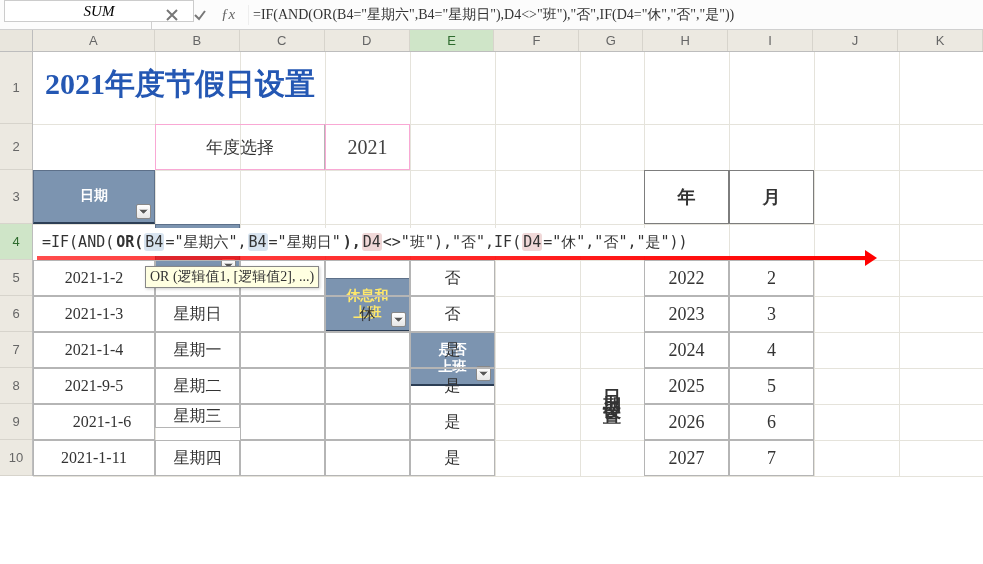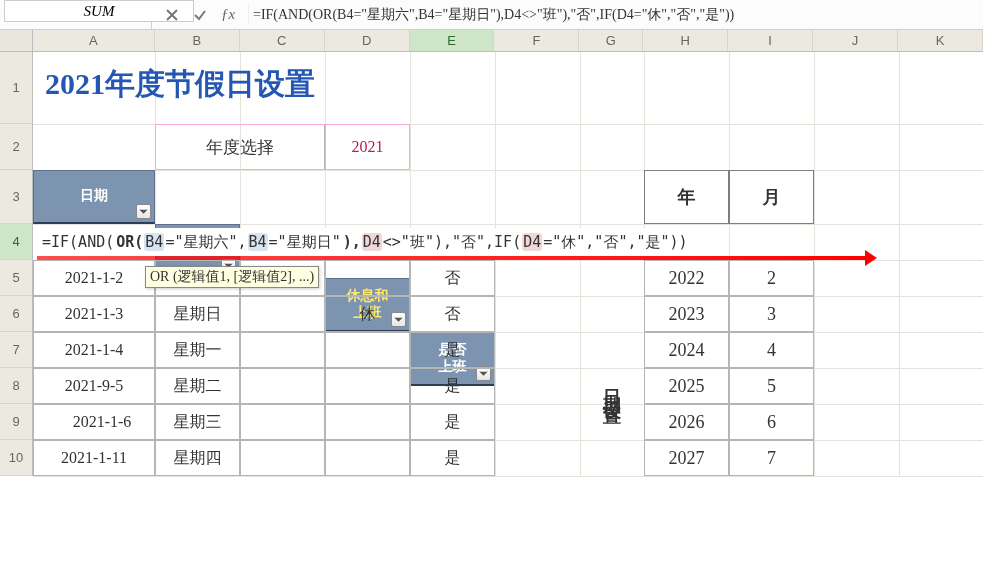--- a/index.html
+++ b/index.html
@@ -133,21 +133,21 @@
           <div class="hline" style="top: 208px;"></div>
           <div class="hline" style="top: 244px;"></div>
           <div class="hline" style="top: 280px;"></div>
           <div class="hline" style="top: 316px;"></div>
           <div class="hline" style="top: 352px;"></div>
           <div class="hline" style="top: 388px;"></div>
           <div class="hline" style="top: 424px;"></div>
         </div>
       <div class="title1">2021年度节假日设置</div>
     <div class="cell tbl-border tbl-inner-r" style="left: 122px; top: 72px; width: 170px; height: 46px; font-size: 17px;">年度选择</div>
-        <div class="cell tbl-border" style="left: 292px; top: 72px; width: 85px; height: 46px; color: #be185d; font-size: 16px;">2021</div>
+        <div class="cell tbl-border" style="left: 292px; top: 72px; width: 85px; height: 46px; color: #404040; font-size: 20px;">2021</div>
         <div class="cell hdrcell" style="left: 0px; top: 118px; width: 122px; height: 54px; white-space: pre; line-height: 1.2; border-width: 1px 1px 2px; border-style: solid; border-color: rgb(93, 112, 137) rgb(93, 112, 137) rgb(44, 62, 85); border-image: initial; text-align: left;">日期<div class="filter"><svg viewBox="0 0 10 10">
               <path d="M1 3 L5 7 L9 3"></path>
             </svg></div></div>
         <div class="cell hdrcell" style="left: 122px; top: 118px; width: 85px; height: 54px; white-space: pre; line-height: 1.2; border-width: 1px 1px 2px; border-style: solid; border-color: rgb(93, 112, 137) rgb(93, 112, 137) rgb(44, 62, 85); border-image: initial; text-align: center;">星期<div class="filter"><svg viewBox="0 0 10 10">
               <path d="M1 3 L5 7 L9 3"></path>
             </svg></div></div>
         <div class="cell hdrcell yellow" style="left: 292px; top: 118px; width: 85px; height: 54px; white-space: pre; line-height: 1.2; border-width: 1px 1px 2px; border-style: solid; border-color: rgb(93, 112, 137) rgb(93, 112, 137) rgb(44, 62, 85); border-image: initial; text-align: center;">休息和
 上班<div class="filter"><svg viewBox="0 0 10 10">
               <path d="M1 3 L5 7 L9 3"></path>
             </svg></div></div>
@@ -183,21 +183,21 @@
         <div class="cell " style="left: 122px; top: 280px; width: 85px; height: 36px; border: 1px solid rgb(181, 181, 181); font-family: SimSun, serif; font-size: 16px;">星期一</div>
         <div class="cell " style="left: 207px; top: 280px; width: 85px; height: 36px; border: 1px solid rgb(181, 181, 181); font-family: SimSun, serif; font-size: 16px;"></div>
         <div class="cell " style="left: 292px; top: 280px; width: 85px; height: 36px; border: 1px solid rgb(181, 181, 181); font-family: SimSun, serif; font-size: 16px;"></div>
         <div class="cell " style="left: 377px; top: 280px; width: 85px; height: 36px; border: 1px solid rgb(181, 181, 181); font-family: SimSun, serif; font-size: 16px;">是</div>
         <div class="cell " style="left: 0px; top: 316px; width: 122px; height: 36px; border: 1px solid rgb(181, 181, 181); font-family: SimSun, serif; font-size: 16px;">2021-9-5</div>
         <div class="cell " style="left: 122px; top: 316px; width: 85px; height: 36px; border: 1px solid rgb(181, 181, 181); font-family: SimSun, serif; font-size: 16px;">星期二</div>
         <div class="cell " style="left: 207px; top: 316px; width: 85px; height: 36px; border: 1px solid rgb(181, 181, 181); font-family: SimSun, serif; font-size: 16px;"></div>
         <div class="cell " style="left: 292px; top: 316px; width: 85px; height: 36px; border: 1px solid rgb(181, 181, 181); font-family: SimSun, serif; font-size: 16px;"></div>
         <div class="cell " style="left: 377px; top: 316px; width: 85px; height: 36px; border: 1px solid rgb(181, 181, 181); font-family: SimSun, serif; font-size: 16px;">是</div>
         <div class="cell " style="left: 0px; top: 352px; width: 122px; height: 36px; border: 1px solid rgb(181, 181, 181); font-family: SimSun, serif; font-size: 16px; padding-left: 16px;">2021-1-6</div>
-        <div class="cell " style="left: 122px; top: 352px; width: 85px; height: 36px; border: 1px solid rgb(181, 181, 181); font-family: SimSun, serif; font-size: 16px;">星期三</div>
+        <div class="cell " style="left: 122px; top: 352px; width: 85px; height: 24px; border: 1px solid rgb(181, 181, 181); font-family: SimSun, serif; font-size: 16px;">星期三</div>
         <div class="cell " style="left: 207px; top: 352px; width: 85px; height: 36px; border: 1px solid rgb(181, 181, 181); font-family: SimSun, serif; font-size: 16px;"></div>
         <div class="cell " style="left: 292px; top: 352px; width: 85px; height: 36px; border: 1px solid rgb(181, 181, 181); font-family: SimSun, serif; font-size: 16px;"></div>
         <div class="cell " style="left: 377px; top: 352px; width: 85px; height: 36px; border: 1px solid rgb(181, 181, 181); font-family: SimSun, serif; font-size: 16px;">是</div>
         <div class="cell " style="left: 0px; top: 388px; width: 122px; height: 36px; border: 1px solid rgb(181, 181, 181); font-family: SimSun, serif; font-size: 16px;">2021-1-11</div>
         <div class="cell " style="left: 122px; top: 388px; width: 85px; height: 36px; border: 1px solid rgb(181, 181, 181); font-family: SimSun, serif; font-size: 16px;">星期四</div>
         <div class="cell " style="left: 207px; top: 388px; width: 85px; height: 36px; border: 1px solid rgb(181, 181, 181); font-family: SimSun, serif; font-size: 16px;"></div>
         <div class="cell " style="left: 292px; top: 388px; width: 85px; height: 36px; border: 1px solid rgb(181, 181, 181); font-family: SimSun, serif; font-size: 16px;"></div>
         <div class="cell " style="left: 377px; top: 388px; width: 85px; height: 36px; border: 1px solid rgb(181, 181, 181); font-family: SimSun, serif; font-size: 16px;">是</div>
         <div class="tooltip" style="left: 112px; top: 214px;">OR (逻辑值1, [逻辑值2], ...)</div>
         <div class="cell " style="left: 611px; top: 118px; width: 85px; height: 54px; border: 1px solid rgb(125, 125, 125); font-size: 18px; font-weight: bold;">年</div>

